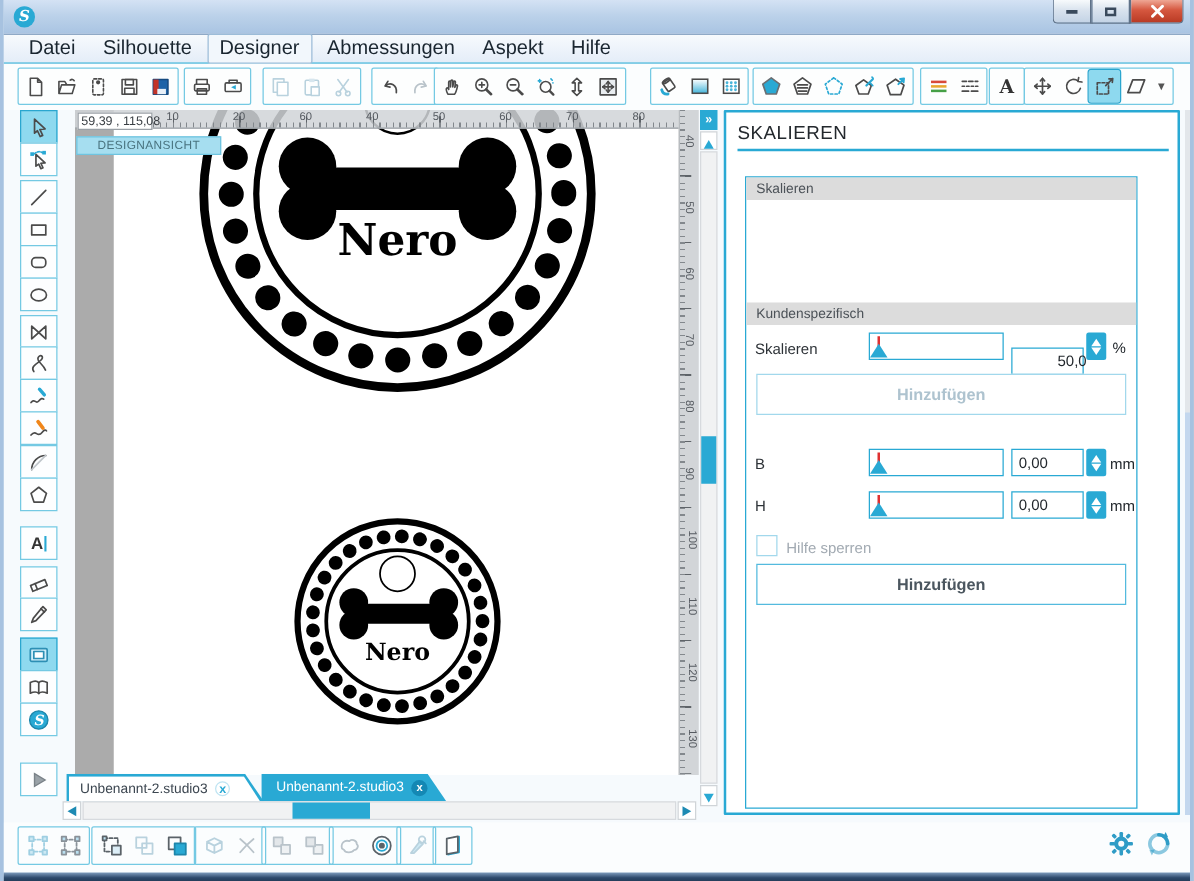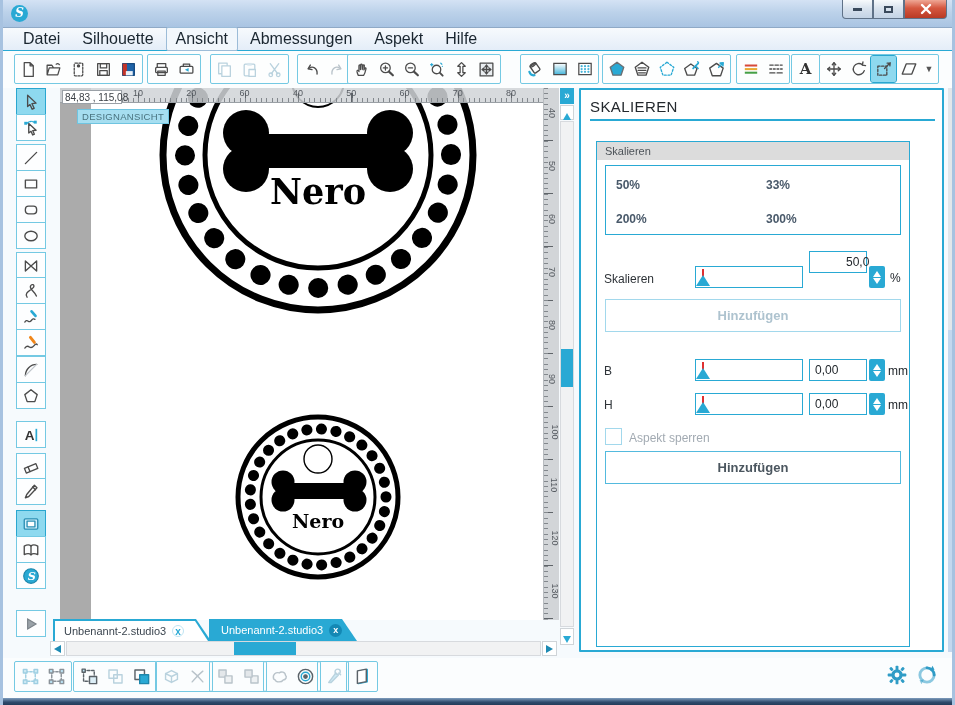--- a/index.html
+++ b/index.html
@@ -53,21 +53,21 @@
   .vruler{position:absolute;left:540px;top:88px;width:16px;height:532px;z-index:3;
     background-color:#d2d5d8;
     background-image:repeating-linear-gradient(180deg,#83888d 0,#83888d 1px,transparent 1px,transparent 5.31px),
                      repeating-linear-gradient(180deg,#5f6469 0,#5f6469 1px,transparent 1px,transparent 53.1px);
     background-size:4px 100%,9px 100%;background-position:left -0.4px,left -0.9px;background-repeat:no-repeat;
     border-left:1px solid #b8bcc0;}
   .vruler span{position:absolute;left:3px;font-size:9px;color:#555a60;transform:rotate(90deg);transform-origin:center;}
   .coordbox{position:absolute;left:59px;top:90px;width:60px;height:14px;background:#fff;border:1px solid #9aa0a6;
     font-size:10px;color:#3a3f44;z-index:4;padding:1px 2px;white-space:nowrap;}
   .viewlabel{position:absolute;left:58px;top:109px;z-index:4;background:#a6def0;border:1px solid #6fc4e0;
-    font-size:9.5px;color:#49737f;padding:1px 4px;letter-spacing:0.3px;margin-left:16px;}
+    font-size:9.5px;color:#49737f;padding:1px 16px;letter-spacing:0.3px;}
   
   .vsb{position:absolute;left:557px;top:88px;width:14px;height:558px;}
   .vsb-expand{position:absolute;left:0;top:0;width:14px;height:16px;background:#29a9d4;color:#fff;
     font-size:10px;font-weight:bold;text-align:center;line-height:15px;}
   .vsb-up{position:absolute;left:0;top:17px;width:14px;height:15px;background:#fff;border:1px solid #cfd4d8;text-align:center;}
   .vsb-track{position:absolute;left:0;top:33px;width:14px;height:506px;background:#f1f2f3;border:1px solid #d7dade;}
   .vsb-thumb{position:absolute;left:0;top:227px;width:12px;height:38px;background:#29a9d4;}
   .vsb-down{position:absolute;left:0;top:540px;width:14px;height:17px;background:#fff;border:1px solid #cfd4d8;text-align:center;}
   .tri-up{display:inline-block;width:0;height:0;border-left:4px solid transparent;border-right:4px solid transparent;border-bottom:7px solid #29a9d4;margin-top:3px;}
   .tri-down{display:inline-block;width:0;height:0;border-left:4px solid transparent;border-right:4px solid transparent;border-top:7px solid #29a9d4;margin-top:4px;}
@@ -145,21 +145,21 @@
         <svg class="ic" width="12" height="12" style="stroke:#fff;stroke-width:2.4">
             <path d="M2 2 L10 10 M10 2 L2 10"></path>
           </svg>
       </div>
     </div>
   </div>
 
   <div class="menubar" id="menubar">
       <span class="menu-item">Datei</span>
       <span class="menu-item">Silhouette</span>
-      <span class="menu-item active">Ansicht</span>
+      <span class="menu-item active">Designer</span>
       <span class="menu-item">Abmessungen</span>
       <span class="menu-item">Aspekt</span>
       <span class="menu-item">Hilfe</span>
     </div>
 
   <div class="toolbar">
     <div class="grp" style="left:11px;">
       <div class="tb">
           <svg class="ic" width="17" height="17" viewBox="0 0 16 16">
             <path d="M4 1.5 L9.5 1.5 L12.5 4.5 L12.5 14.5 L4 14.5 Z M9.5 1.5 L9.5 4.5 L12.5 4.5"></path>
@@ -567,21 +567,21 @@
       <span style="top: 73.1px;">50</span>
       <span style="top: 126.2px;">60</span>
       <span style="top: 179.3px;">70</span>
       <span style="top: 232.4px;">80</span>
       <span style="top: 285.5px;">90</span>
       <span style="top: 338.6px;">100</span>
       <span style="top: 391.7px;">110</span>
       <span style="top: 444.8px;">120</span>
       <span style="top: 497.9px;">130</span>
     </div>
-  <div class="coordbox text-label">84,83 , 115,08</div>
+  <div class="coordbox text-label">59,39 , 115,08</div>
   <div class="viewlabel text-label">DESIGNANSICHT</div>
 
   <div class="vsb">
     <div class="vsb-expand">»</div>
     <div class="vsb-up"><span class="tri-up"></span></div>
     <div class="vsb-track">
         <div class="vsb-thumb"></div>
       </div>
     <div class="vsb-down"><span class="tri-down"></span></div>
   </div>
@@ -609,33 +609,28 @@
       </div>
   </div>
 
   <div class="panel">
     <div class="panel-title text-label">SKALIEREN</div>
     <div class="panel-rule"></div>
 
     <div class="pbox">
 
       <div class="phead" style="top:0;">Skalieren</div>
-      <div class="presets">
-        <div class="preset" style="left:10px;top:12px;">50%</div>
-        <div class="preset" style="left:160px;top:12px;">33%</div>
-        <div class="preset" style="left:10px;top:46px;">200%</div>
-        <div class="preset" style="left:160px;top:46px;">300%</div>
-      </div>
-
+
+      <div class="phead" style="top:100px;">Kundenspezifisch</div>
       <div class="plabel" style="left:7px;top:130px;">Skalieren</div>
       <div class="slider" style="left:98px;top:124px;">
         <div class="tick"></div>
         <div class="thumbtri"></div>
       </div>
-      <div class="numin" style="left:212px;top:109px;padding-left:36px;">50,0</div>
+      <div class="numin" style="left:212px;top:136px;padding-left:36px;">50,0</div>
       <div class="spin" style="left:272px;top:124px;">
           <span class="sp-u"></span>
           <span class="sp-d"></span>
         </div>
       <div class="unit" style="left:293px;top:129px;">%</div>
       <div class="pbtn disabled" style="top:157px;">Hinzufügen</div>
 
 
       <div class="plabel" style="left:7px;top:222px;">B</div>
       <div class="slider" style="left:98px;top:217px;">
@@ -655,21 +650,21 @@
         <div class="thumbtri"></div>
       </div>
       <div class="numin" style="left:212px;top:251px;">0,00</div>
       <div class="spin" style="left:272px;top:251px;">
           <span class="sp-u"></span>
           <span class="sp-d"></span>
         </div>
       <div class="unit" style="left:291px;top:256px;">mm</div>
 
       <div class="chk" style="left:8px;top:286px;"></div>
-      <div class="chklbl" style="left:32px;top:289px;">Aspekt sperren</div>
+      <div class="chklbl" style="left:32px;top:289px;">Hilfe sperren</div>
 
       <div class="pbtn enabled" style="top:309px;">Hinzufügen</div>
     </div>
   </div>
   <div class="panel-strip">
       <div class="pth"></div>
     </div>
 
   <div class="btoolbar">
     <div class="bgrp" style="left:11px;">

